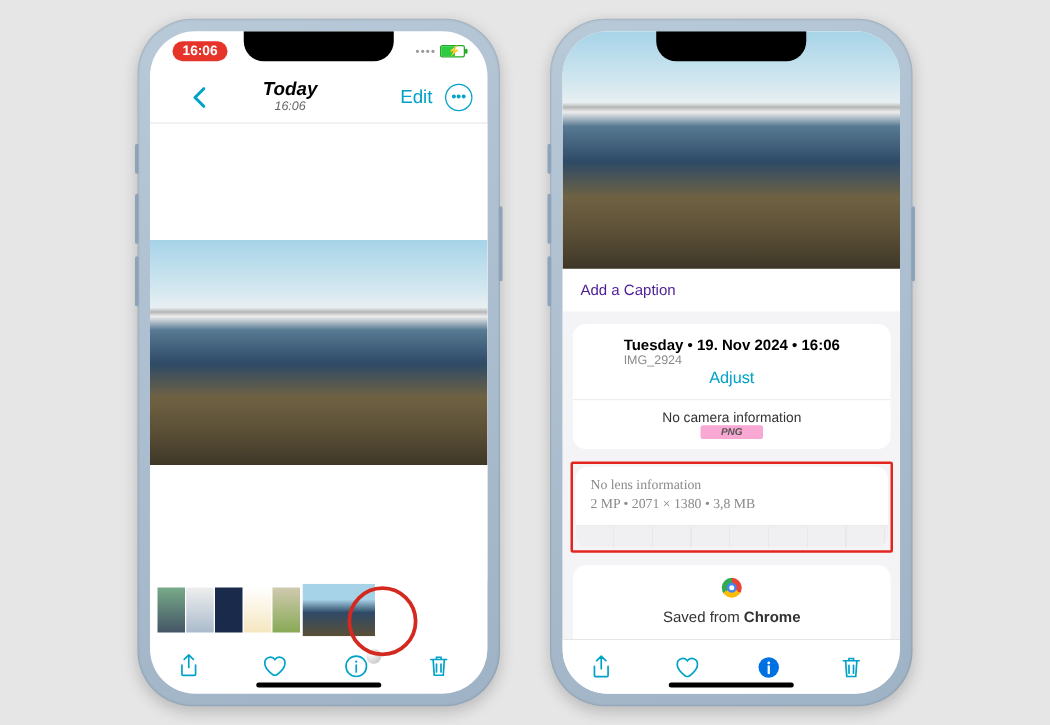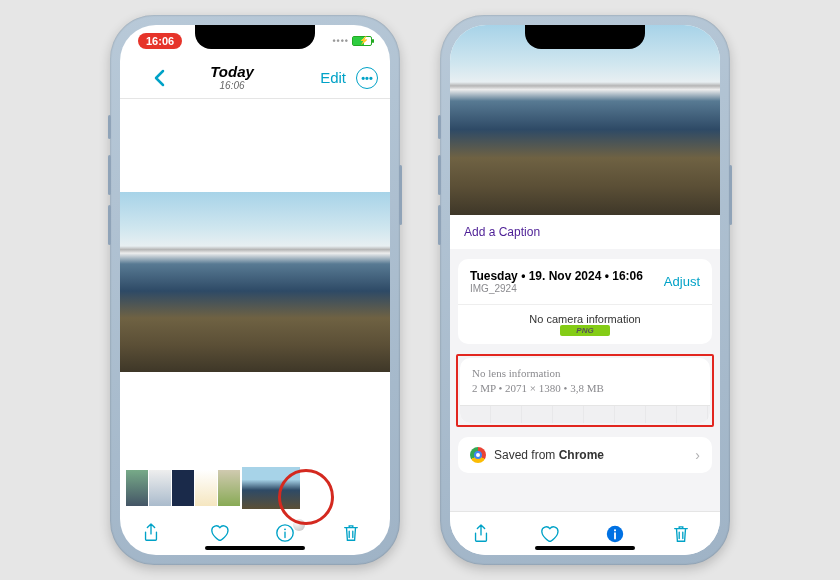--- a/index.html
+++ b/index.html
@@ -120,26 +120,26 @@
   
   .info-panel { background:#f4f4f6; flex:1; overflow:auto; font-size:12px; }
   .caption-field {
     background:#fff; padding:10px 14px; color:#4c1d95;
     border-bottom:10px solid #f4f4f6;
   }
   .card {
     background:#fff; margin:0 8px 10px 8px; border-radius:10px;
     overflow:hidden;
   }
-  .card-row { padding:10px 12px; display:flex; justify-content:space-between; align-items:center; }
+  .card-row { padding:10px 12px; display:flex; justify-content:space-between; align-items:center;flex-direction:column; }
   .date-line { font-size:12px; font-weight:600; }
   .fname { font-size:10px; color:#8a8a8e; }
   .adjust { color:#00a2c7; font-size:13px; }
   .inforow { padding:8px 12px; font-size:11px; color:#333; display:flex; justify-content:space-between; align-items:center;flex-direction:column;}
-  .badge { background:#84cc16; color:#555; font-size:8px; font-weight:700; padding:1px 16px; border-radius:2px;font-style:italic; }
+  .badge { background:#f9a8d4; color:#555; font-size:8px; font-weight:700; padding:1px 16px; border-radius:2px;font-style:italic; }
   .lensbox { padding:8px 12px; color:#8a8a8e; font-size:11px; line-height:1.4; }
   .highlight { border:2.5px solid #e2261f; margin:0 6px 10px 6px; border-radius:2px;}
   .highlight .card{margin:2px;font-family:Liberation Serif, serif;}
   .histogram { height:18px; border-top:0.5px solid #e5e5e5; background:
     repeating-linear-gradient(90deg,#f0f0f2 0,#f0f0f2 30px,#e8e8ea 30px,#e8e8ea 31px);}
   .action-card { text-align:center; color:#00a2c7; font-size:13px; font-weight:500;}
   .saved-row { display:flex; align-items:center; gap:8px; font-size:12px; color:#333;}
   .chrome-dot{width:16px;height:16px;border-radius:50%;background:
     conic-gradient(#ea4335 0 120deg,#fbbc05 120deg 240deg,#34a853 240deg 360deg);
     position:relative;}

